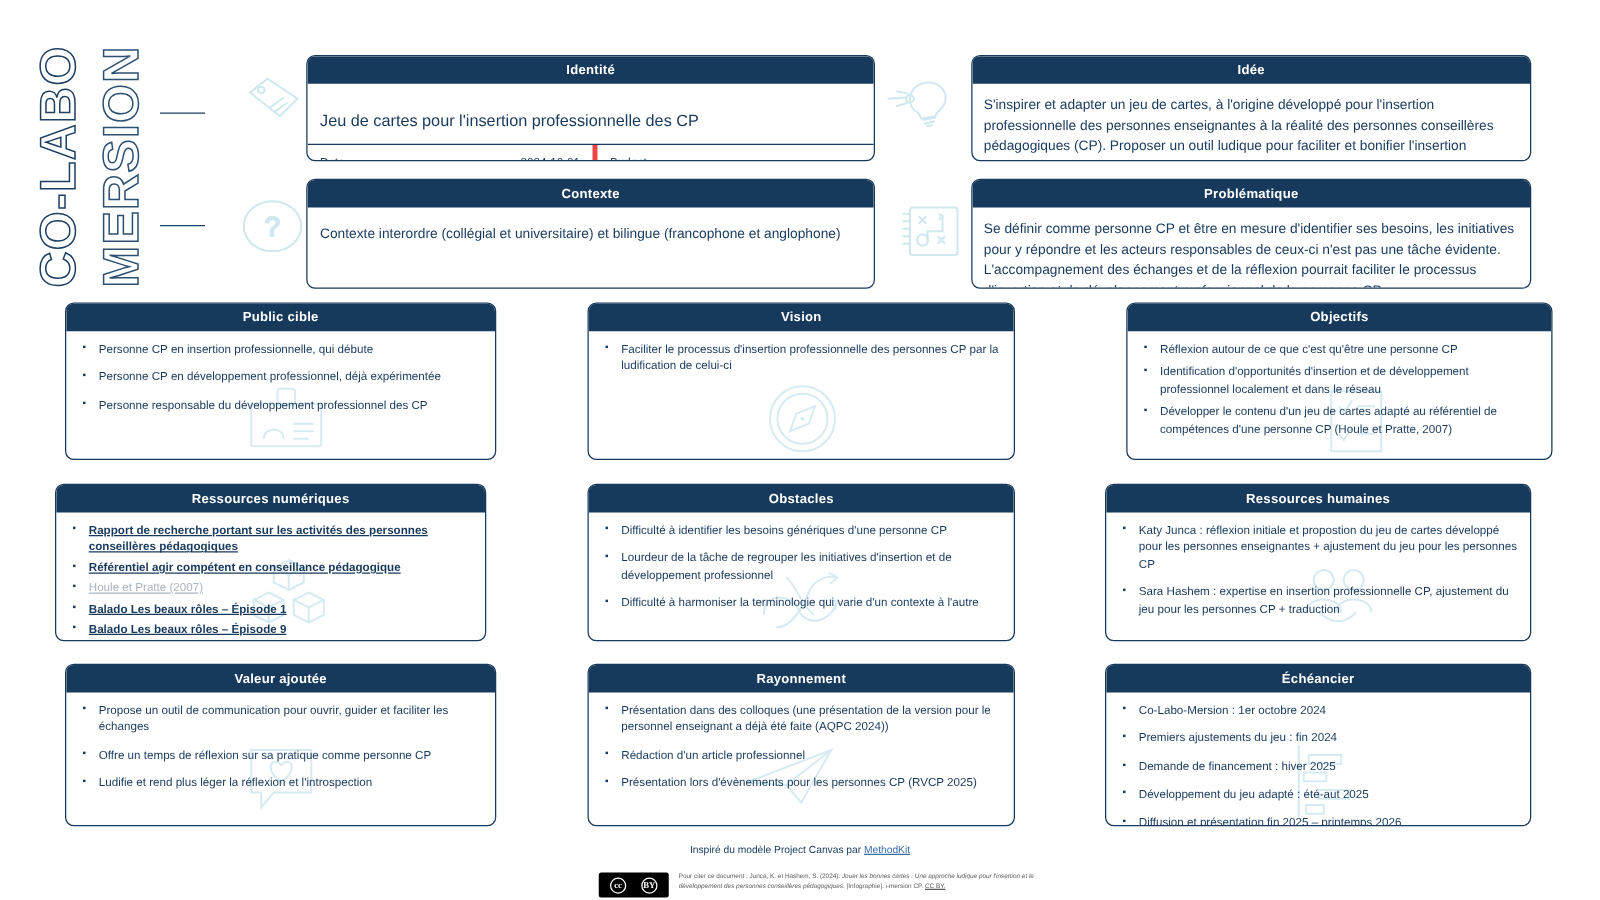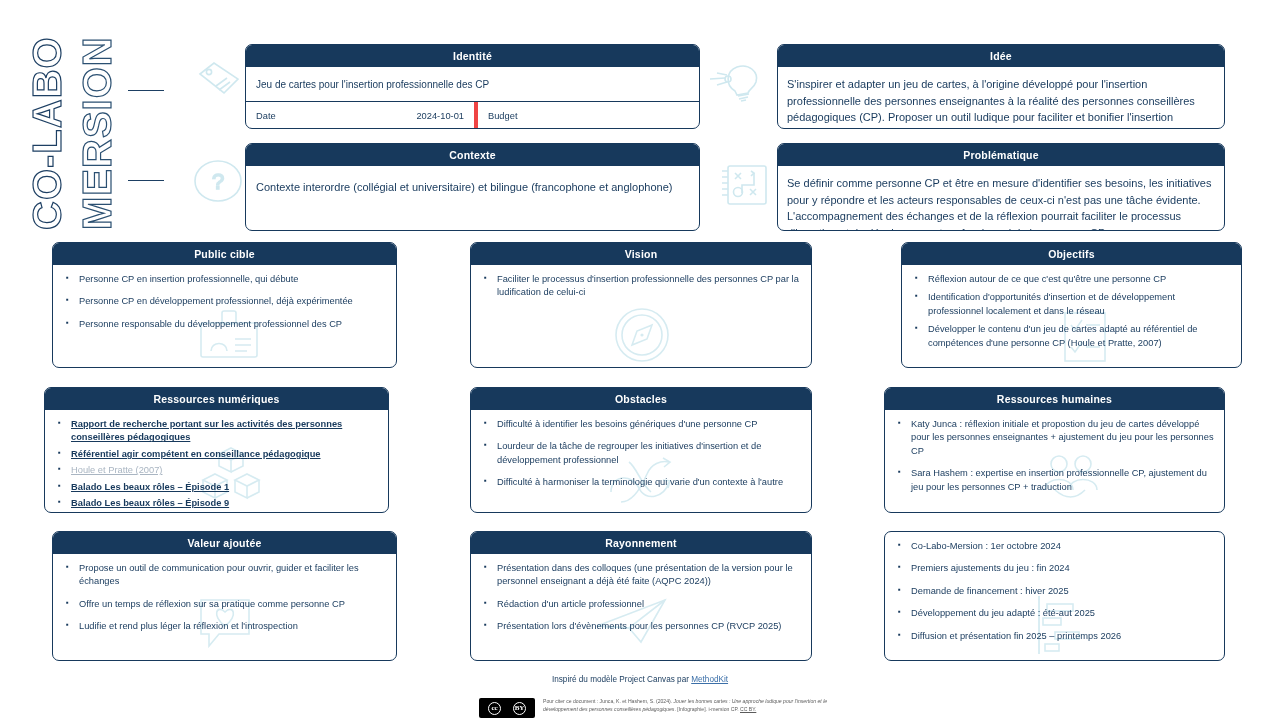--- a/index.html
+++ b/index.html
@@ -68,21 +68,21 @@
   ul.bullets li::before {
     content: "▪";
     position: absolute; left: 3px; top: -1px;
     font-size: 8px; color: #17395c;
   }
   ul.tight li { margin-bottom: 3px; }
   ul.tight li a { color: #17395c; text-decoration: underline; font-weight: 600; }
   ul.tight li a.muted { color: #a9b5c2; font-weight: 400; }
 
   
-  .id-row-top { padding: 12px 10px 11px; font-size: 10px; color:#17395c; }
+  .id-row-top { padding: 22px 10px 11px; font-size: 13px; color:#17395c; }
   .id-sep { border-top: 1px solid #17395c; }
   .id-row-bot { display: flex; font-size: 9.3px; color:#17395c; }
   .id-cell { padding: 9px 10px; display: flex; justify-content: space-between; }
   .id-cell.left { width: 232px; border-right: 4px solid #ef4444; }
   .id-cell.right { flex: 1; }
 
   
   .inspired {
     position: absolute; left: 0; right: 0; top: 675px;
     text-align: center; font-size: 8.2px; color: #17395c;
@@ -318,20 +318,21 @@
     <div class="card-body" style="padding:8px 10px;">
       <ul class="bullets">
         <li>Présentation dans des colloques (une présentation de la version pour le personnel enseignant a déjà été faite (AQPC 2024))</li>
         <li>Rédaction d'un article professionnel</li>
         <li>Présentation lors d'évènements pour les personnes CP (RVCP 2025)</li>
       </ul>
     </div>
   </div>
 
   <div class="card" style="left:884px;top:531px;width:341px;height:130px;">
+    <div class="card-hd">Échéancier</div>
     <svg class="deco-soft" style="left:140px;top:62px;" width="70" height="62" viewBox="0 0 70 62">
       <path d="M14 2 v58" stroke="#cfe8ef" fill="none" stroke-width="1.8"></path>
       <rect x="22" y="10" width="26" height="7" stroke="#cfe8ef" fill="none" stroke-width="1.6"></rect>
       <rect x="18" y="24" width="18" height="7" stroke="#cfe8ef" fill="none" stroke-width="1.6"></rect>
       <rect x="30" y="38" width="24" height="7" stroke="#cfe8ef" fill="none" stroke-width="1.6"></rect>
       <rect x="20" y="50" width="14" height="7" stroke="#cfe8ef" fill="none" stroke-width="1.6"></rect>
     </svg>
     <div class="card-body" style="padding:8px 10px;">
       <ul class="bullets">
         <li>Co-Labo-Mersion : 1er octobre 2024</li>

